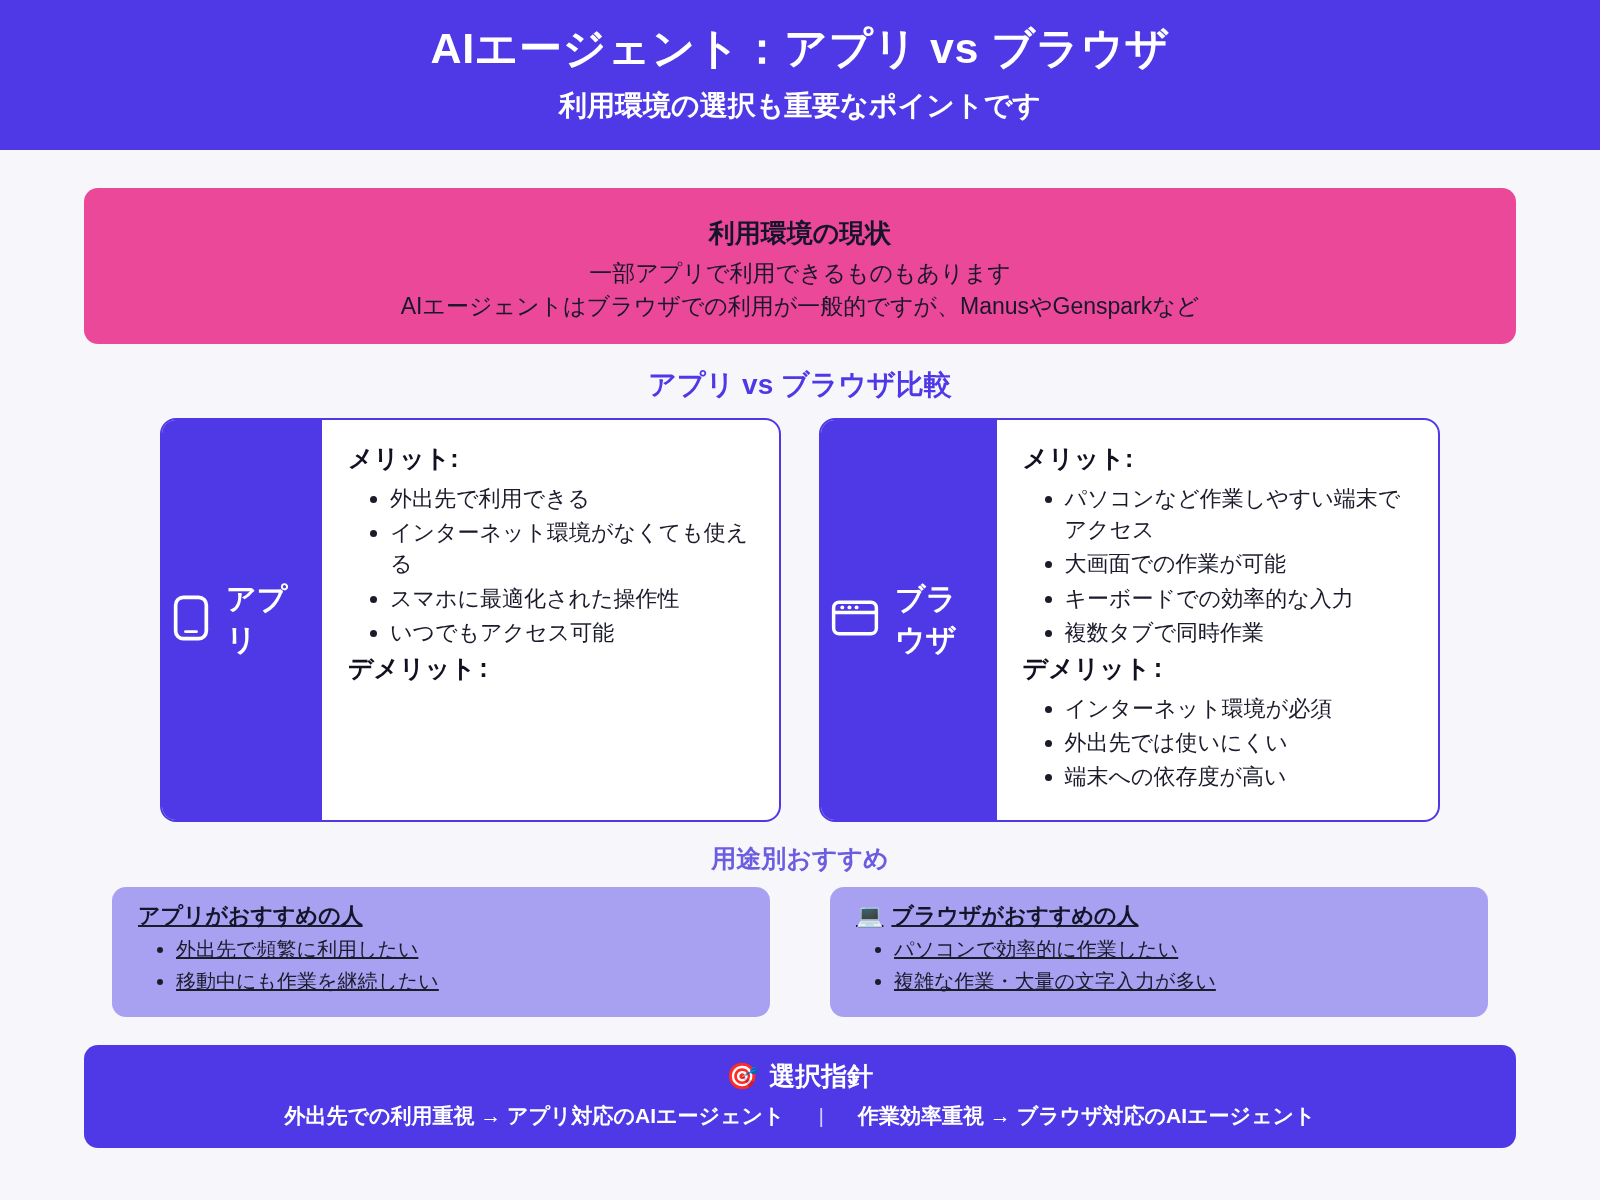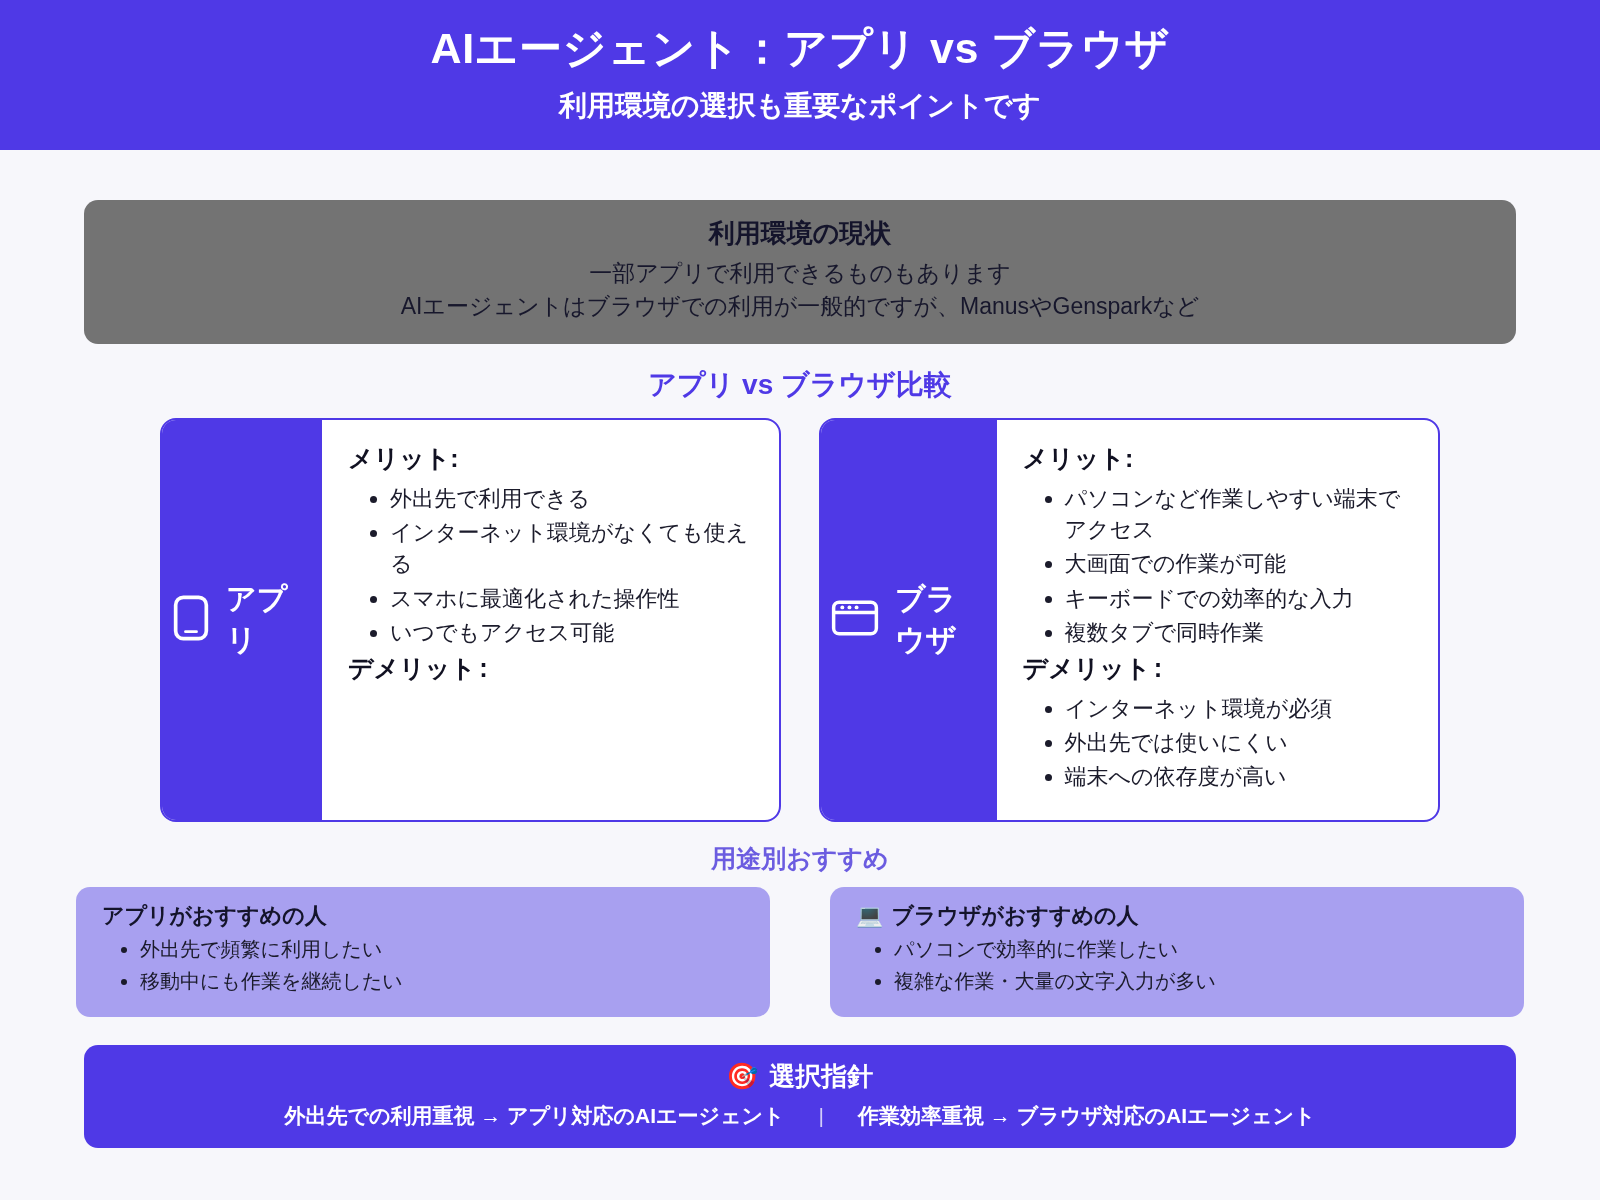--- a/index.html
+++ b/index.html
@@ -30,24 +30,24 @@
   }
   .header-subtitle {
     font-size: 28px;
     font-weight: bold;
     margin-top: 12px;
     line-height: 1.3;
   }
 
   
   .status-banner {
-    margin: 50px 84px 0;
-    background: #737373;
+    margin: 38px 84px 0;
+    background: #ec4899;
     border-radius: 14px;
-    padding: 16px 24px 20px;
+    padding: 28px 24px 20px;
     text-align: center;
   }
   .status-title {
     font-size: 26px;
     font-weight: bold;
     color: #14142b;
     margin-bottom: 6px;
   }
   .status-line {
     font-size: 23px;
@@ -122,22 +122,23 @@
     line-height: 1.42;
     color: #1b1b2b;
     margin: 3px 0;
   }
 
   
   .recommend-row {
     display: flex;
     justify-content: center;
     gap: 60px;
-    padding: 0 76px;
+    padding: 0 112px;
     box-sizing: border-box;
+    text-decoration: underline;
   }
   .recommend-card {
     flex: 1 1 0;
     background: #a8a0f0;
     border-radius: 14px;
     padding: 14px 26px 18px;
     box-sizing: border-box;
   }
   .recommend-title {
     font-size: 22px;

